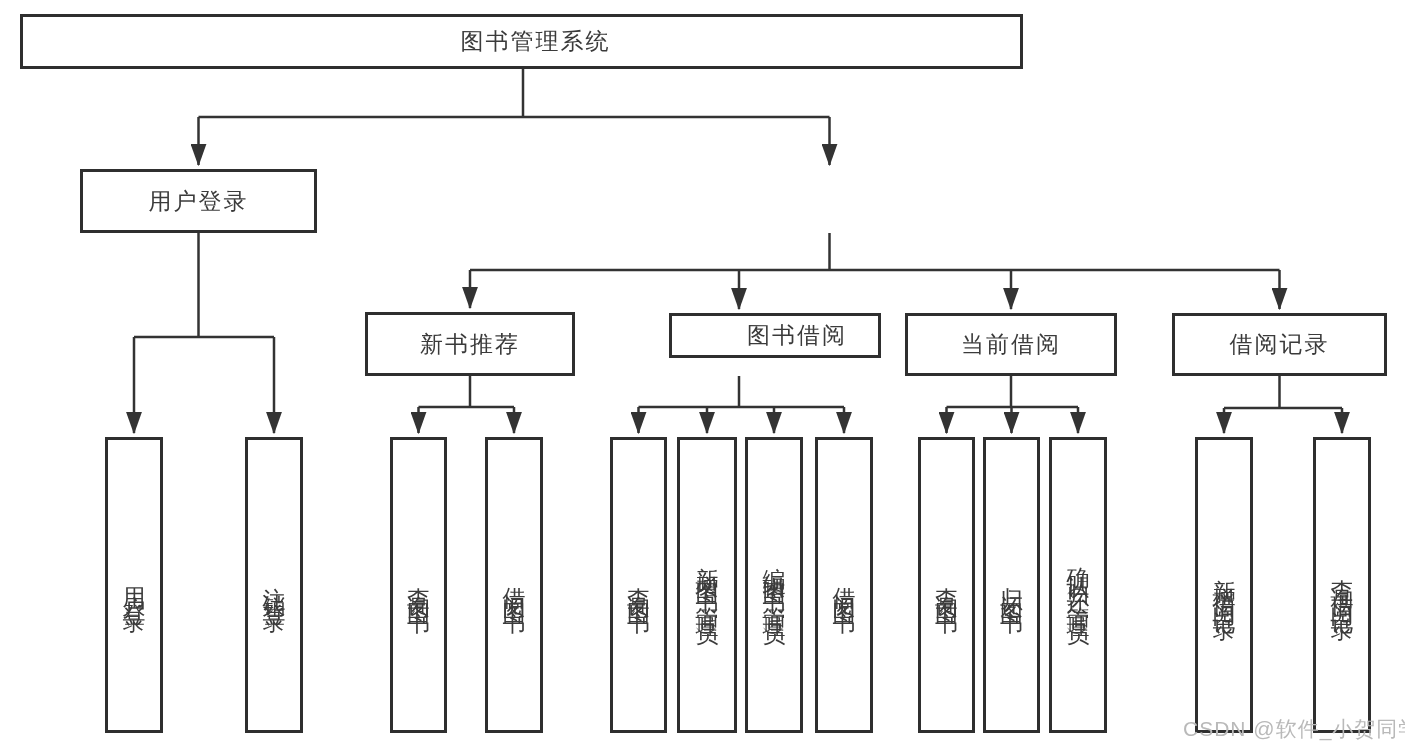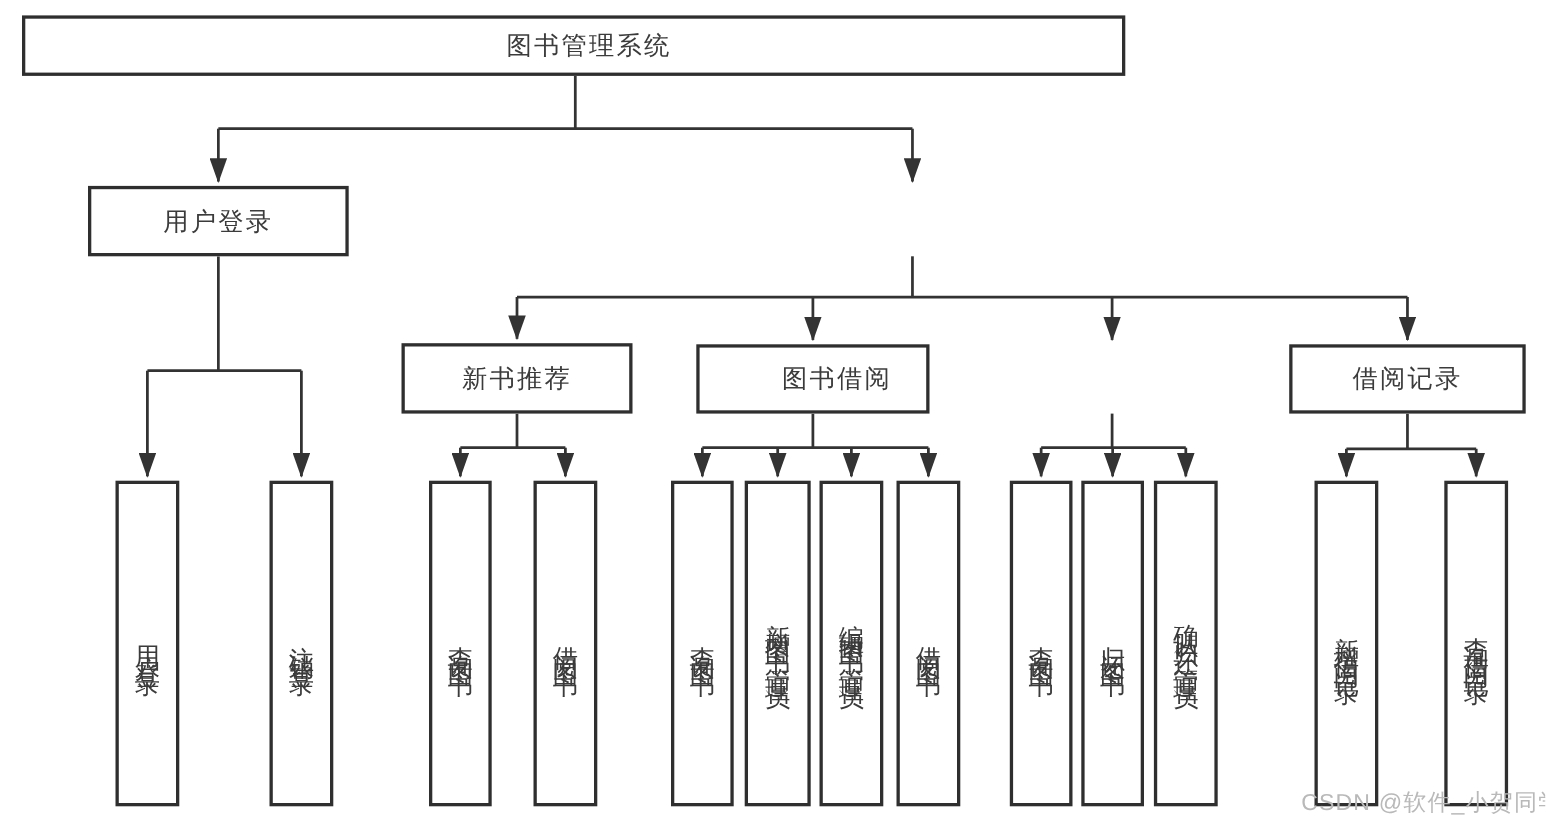--- a/index.html
+++ b/index.html
@@ -63,21 +63,21 @@
     color: var(--watermark);
     letter-spacing: 1px;
     white-space: nowrap;
     z-index: 5;
   }
   
   .n-root   { left: 20px;   top: 14px;  width: 1003px; height: 55px; padding-left: 28px; }
   .n-login  { left: 80px;   top: 169px; width: 237px;  height: 64px; }
   .n-mgmt   { left: 712px;  top: 169px; width: 235px;  height: 64px; }
   .n-newrec { left: 365px;  top: 312px; width: 210px;  height: 64px; }
-  .n-borrow { left: 633px;  top: 313px; width: 212px;  height: 63px; padding-left: 44px; }
+  .n-borrow { left: 669px;  top: 313px; width: 212px;  height: 45px; padding-left: 44px; }
   .n-current{ left: 905px;  top: 313px; width: 212px;  height: 63px; }
   .n-record { left: 1172px; top: 313px; width: 215px;  height: 63px; }
   .lf-ul0 { left: 105px;  width: 58px; }
   .lf-ul1 { left: 245px;  width: 58px; }
   .lf-nb0 { left: 390px;  width: 57px; }
   .lf-nb1 { left: 485px;  width: 58px; }
   .lf-bb0 { left: 610px;  width: 57px; }
   .lf-bb1 { left: 677px;  width: 60px; }
   .lf-bb2 { left: 745px;  width: 58px; }
   .lf-bb3 { left: 815px;  width: 58px; }
@@ -141,20 +141,21 @@
       <path d="M1342,408 V433" marker-end="url(#arrow)"></path>
     </g>
   </svg>
 
   <div class="node n-root">图书管理系统</div>
 
   <div class="node n-login">用户登录</div>
 
   <div class="node n-newrec">新书推荐</div>
   <div class="node n-borrow">图书借阅</div>
+  <div class="node n-current">当前借阅</div>
   <div class="node n-record">借阅记录</div>
 
   <div class="leaf lf-ul0">用户登录</div>
   <div class="leaf lf-ul1">注销登录</div>
 
   <div class="leaf lf-nb0">查询图书</div>
   <div class="leaf lf-nb1">借阅图书</div>
 
   <div class="leaf lf-bb0">查询图书</div>
   <div class="leaf lf-bb1">新增图书（管理员）</div>

